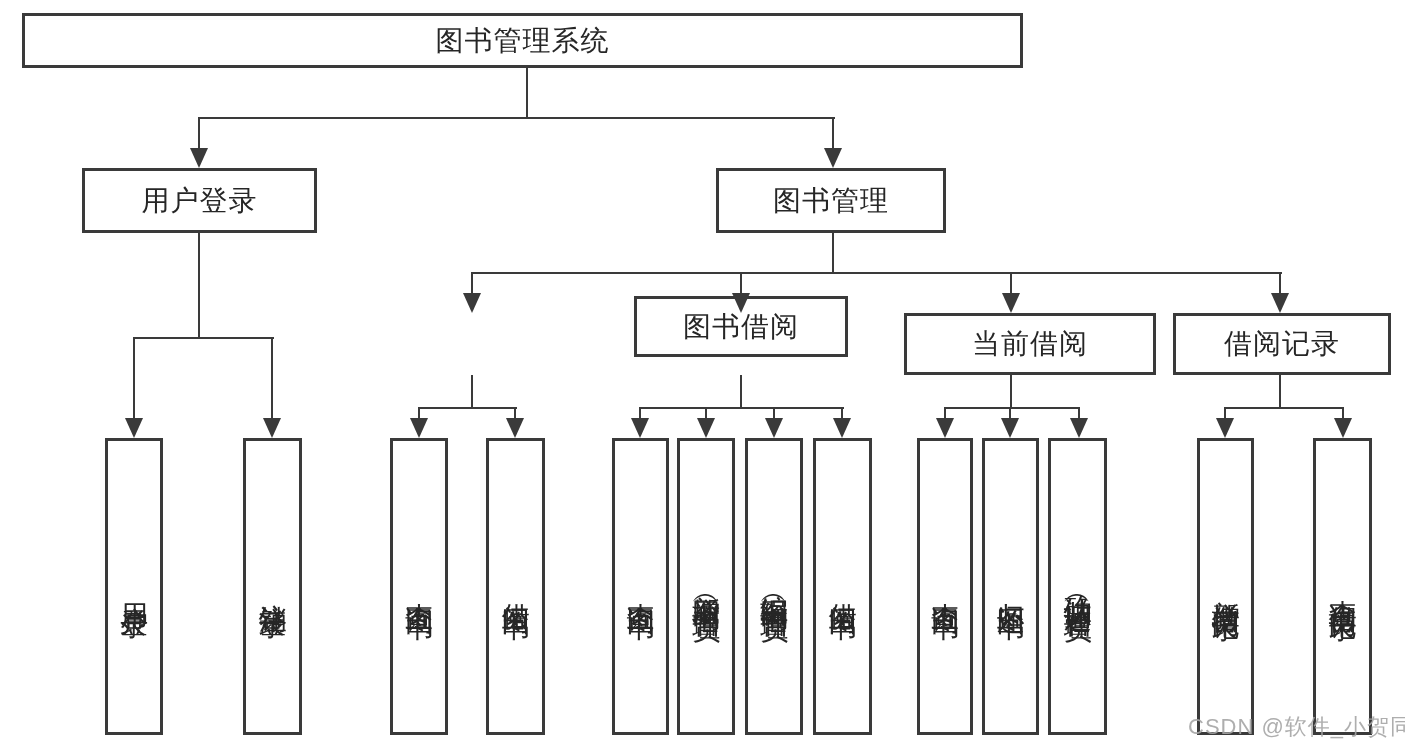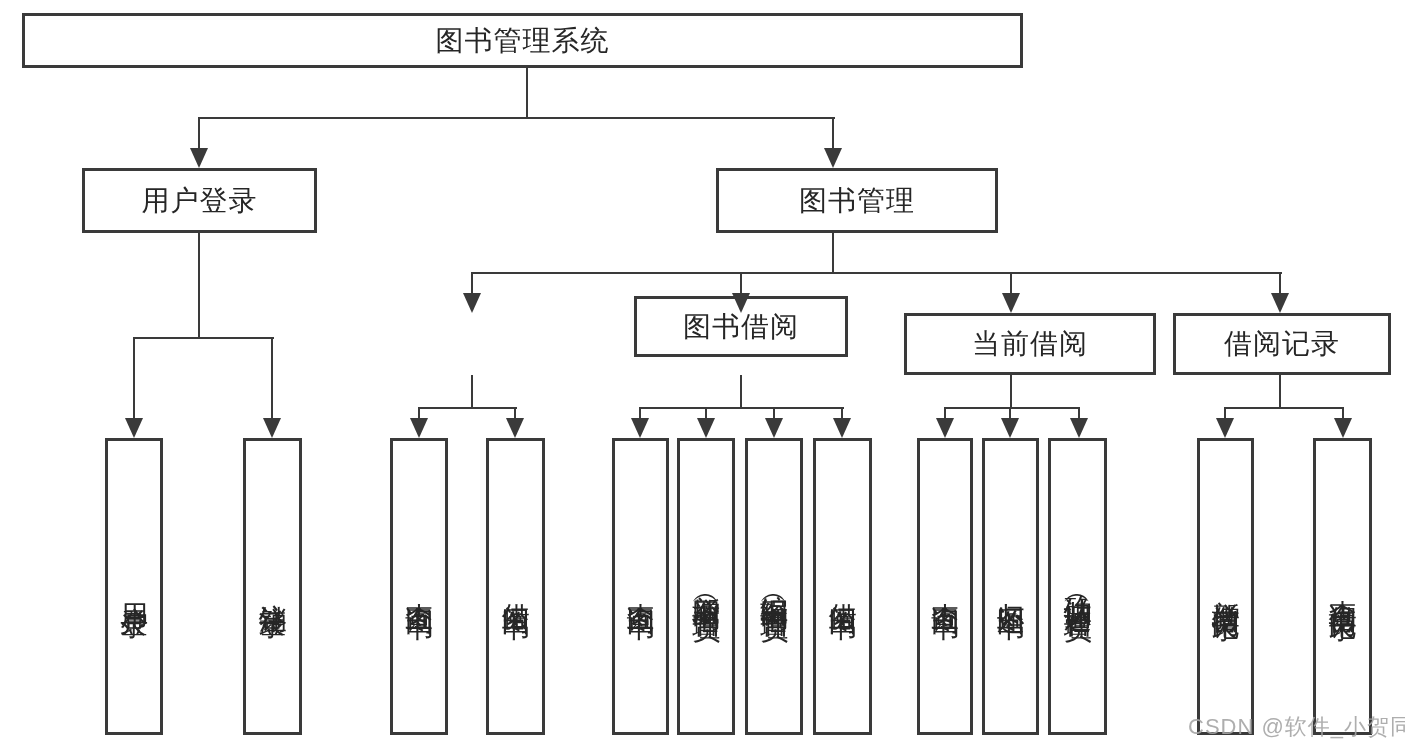--- a/index.html
+++ b/index.html
@@ -32,21 +32,21 @@
 </style>
 </head>
 <body>
 
 <div class="canvas">
 
   <div class="box" style="left:22px;top:13px;width:1001px;height:55px">图书管理系统</div>
 
   <div class="box" style="left:82px;top:168px;width:235px;height:65px">用户登录</div>
 
-  <div class="box" style="left:716px;top:168px;width:282px;height:65px">图书管理</div>
+  <div class="box" style="left:716px;top:168px;width:230px;height:65px">图书管理</div>
 
 
   <div class="box" style="left:634px;top:296px;width:214px;height:61px">图书借阅</div>
 
   <div class="box" style="left:904px;top:313px;width:252px;height:62px">当前借阅</div>
 
   <div class="box" style="left:1173px;top:313px;width:218px;height:62px">借阅记录</div>
 
   <div class="box vbox" style="left:105px;top:438px;width:58px;height:297px">
     <span class="vtext">用户登录</span>

